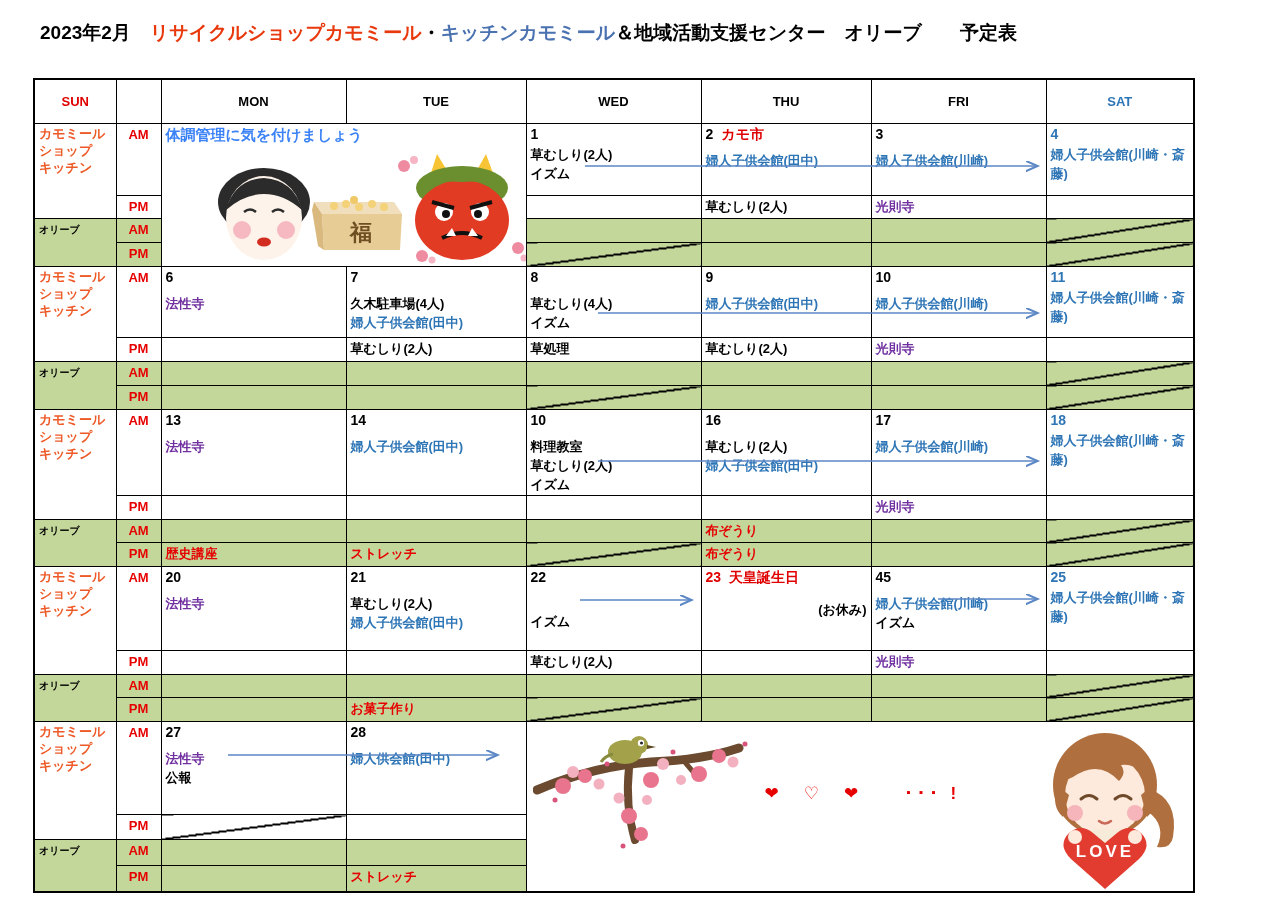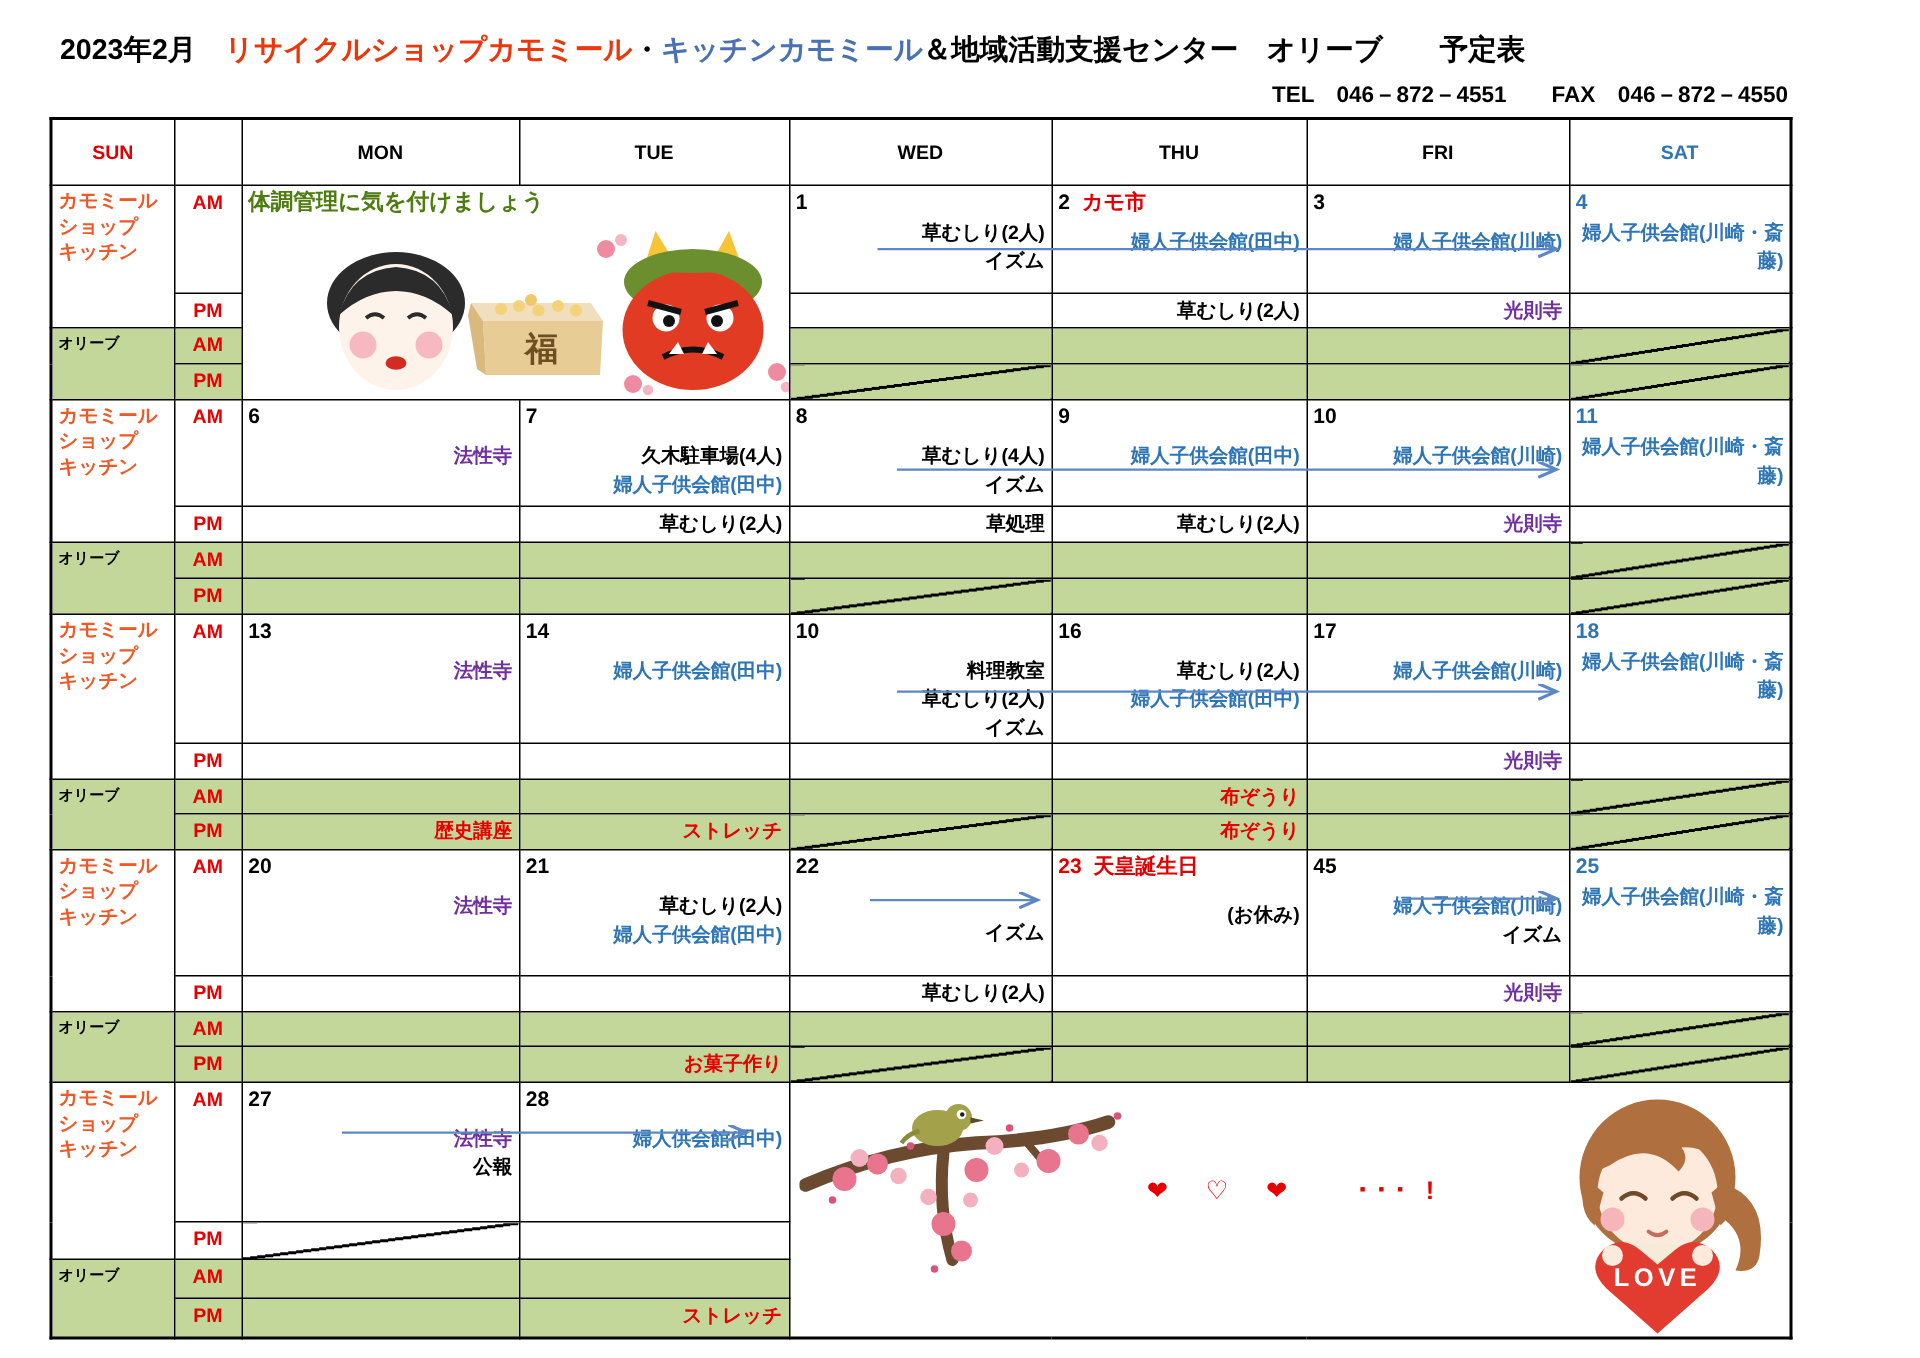--- a/index.html
+++ b/index.html
@@ -21,39 +21,38 @@
   td.diag{background-image:linear-gradient(to bottom right,
           transparent calc(50% - 1px),#000 calc(50% - 1px),#000 calc(50% + 1px),transparent calc(50% + 1px));}
   td.lab{vertical-align:middle;}
   .kam{color:#ed5a28;white-space:pre-line;line-height:17px;font-size:13px;}
   .oli{color:#000;font-size:10px;}
   .ampm{text-align:center;vertical-align:middle;color:#e60000;font-size:13px;}
   .day{font-size:14px;line-height:18px;}
   .dn{color:#000;} .dn.b{color:#2e75b6;} .dn.r{color:#e00000;}
   .hol{color:#e00000;margin-left:8px;}
   .ev{margin-top:8px;}
-  .ln{line-height:19px;text-align:right;}
+  .ln{line-height:19px;}
   .black{color:#000;} .blue{color:#2e75b6;} .purple{color:#7030a0;} .red{color:#e60000;}
   .rest{margin-top:14px;text-align:right;color:#000;}
-  .notice{color:#4d7c0f;font-size:15px;line-height:20px;}
+  .notice{color:#3b82f6;font-size:15px;line-height:20px;}
   .w1merge,.w5merge{position:relative;}
   
   #arrows{position:absolute;left:0;top:0;width:1280px;height:905px;pointer-events:none;}
   #footer-note{position:absolute;top:866px;right:98px;font-size:15px;font-weight:bold;}
   #hearts{position:absolute;left:238px;top:62px;color:#e60000;font-size:17px;font-weight:bold;
           letter-spacing:4px;white-space:pre;}
 </style>
 </head>
 <body>
 
 <div id="page">
 
   <div id="titlebar"><span>2023年2月</span><span>　</span><span class="t-red">リサイクルショップカモミール</span><span>・</span><span class="t-blue">キッチンカモミール</span><span>＆地域活動支援センター　オリーブ　　予定表</span></div>
 
-  <div id="contact">TEL　046－872－4551　　FAX　046－872－4550</div>
 
   <table class="cal">
     <colgroup>
       <col style="width:82px">
         <col style="width:45px">
         <col style="width:185px">
         <col style="width:180px">
       <col style="width:175px">
         <col style="width:170px">
         <col style="width:175px">

